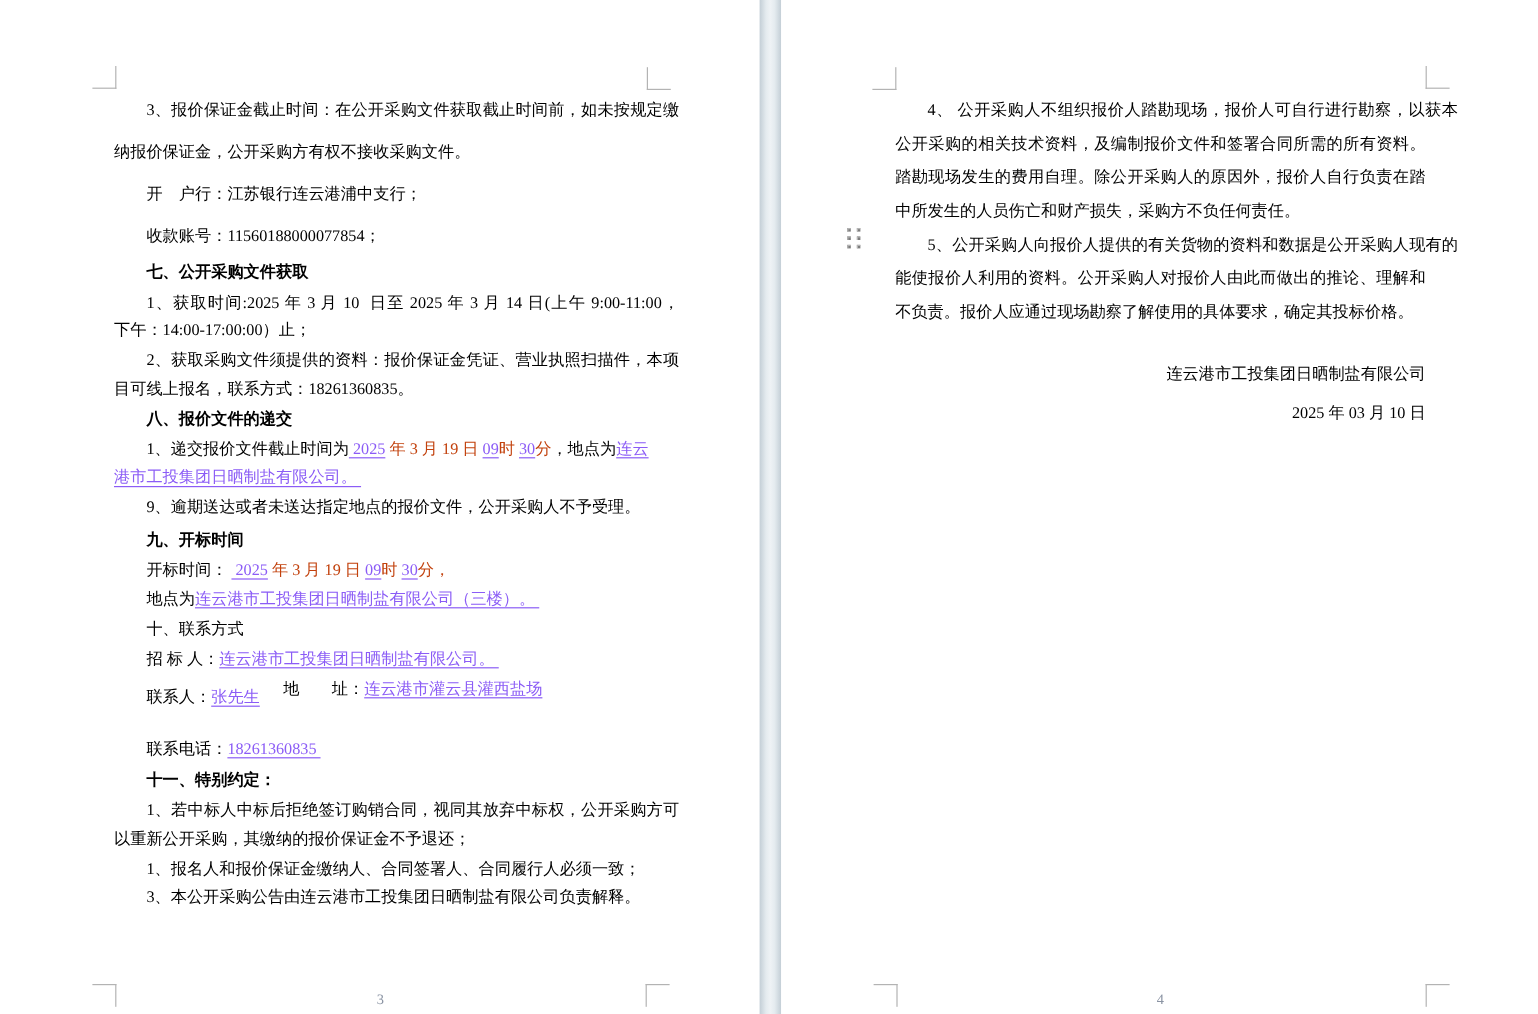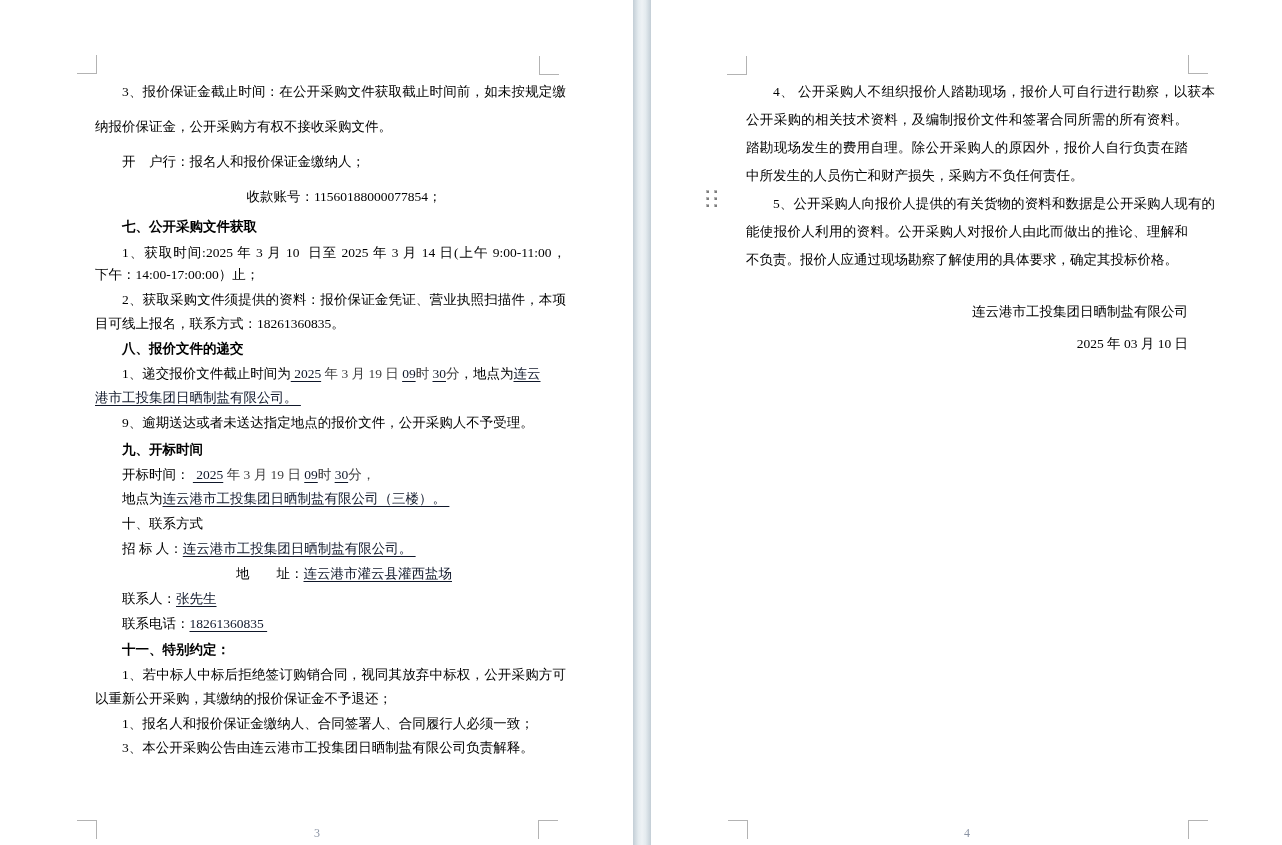--- a/index.html
+++ b/index.html
@@ -14,22 +14,22 @@
     background:linear-gradient(to right,#c3ced6 0%,#e4ebef 30%,#eef2f5 50%,#e4ebef 70%,#c3ced6 100%);}
 
   
   .textarea{position:absolute;top:0;left:0;width:100%;height:100%;}
   .line{position:absolute;left:95px;width:444px;height:20px;line-height:20px;
         font-size:13.5px;color:#000;overflow:hidden;}
   #right-page .line{width:442px;}
   .line.j{text-align:justify;text-align-last:justify;}
   .line.ar{text-align:right;}
   .rb{font-weight:bold;margin-top:16px;}
-  .rr{color:#404040;}
-  .rru{color:#0f172a;text-decoration:underline;text-decoration-thickness:1px;text-underline-offset:3px;}
+  .rr{color:#c2410c;}
+  .rru{color:#8b5cf6;text-decoration:underline;text-decoration-thickness:1px;text-underline-offset:3px;}
   .line .rru,.line .rr{text-decoration-skip-ink:none;}
 
   
   .mark{position:absolute;width:19px;height:18px;border:0 solid #b3b3b3;}
   .mark.tl{border-right-width:1px;border-bottom-width:1px;}
   .mark.tr{border-left-width:1px;border-bottom-width:1px;}
   .mark.bl{border-right-width:1px;border-top-width:1px;}
   .mark.br{border-left-width:1px;border-top-width:1px;}
 
   
@@ -44,38 +44,38 @@
 </style>
 </head>
 <body>
 
 <div id="stage">
 
   <div id="left-page" class="page">
     <div class="textarea">
         <div class="line j" style="top: 82px; padding-left: 27px;"><span>3、报价保证金截止时间：在公开采购文件获取截止时间前，如未按规定缴</span></div>
         <div class="line" style="top: 117px;"><span>纳报价保证金，公开采购方有权不接收采购文件。</span></div>
-        <div class="line" style="top: 152px; padding-left: 27px;"><span>开　户行：报名人和报价保证金缴纳人；</span></div>
-        <div class="line" style="top: 187px; padding-left: 27px; text-align: center;"><span>收款账号：11560188000077854；</span></div>
+        <div class="line" style="top: 152px; padding-left: 27px;"><span>开　户行：江苏银行连云港浦中支行；</span></div>
+        <div class="line" style="top: 187px; padding-left: 27px;"><span>收款账号：11560188000077854；</span></div>
         <div class="line" style="top: 217px; padding-left: 27px;"><span class="rb">七、公开采购文件获取</span></div>
         <div class="line j" style="top: 243px; padding-left: 27px;"><span>1、获取时间:2025 年 3 月 10&nbsp; 日至 2025 年 3 月 14 日(上午 9:00-11:00，</span></div>
         <div class="line" style="top: 265px;"><span>下午：14:00-17:00:00）止；</span></div>
         <div class="line j" style="top: 290px; padding-left: 27px;"><span>2、获取采购文件须提供的资料：报价保证金凭证、营业执照扫描件，本项</span></div>
         <div class="line" style="top: 314px;"><span>目可线上报名，联系方式：18261360835。</span></div>
         <div class="line" style="top: 339px; padding-left: 27px;"><span class="rb">八、报价文件的递交</span></div>
         <div class="line" style="top: 364px; padding-left: 27px;"><span>1、递交报价文件截止时间为</span><span class="rru">&nbsp;2025</span><span class="rr"> 年 3 月 19 日 </span><span class="rru">09</span><span class="rr">时 </span><span class="rru">30</span><span class="rr">分</span><span>，地点为</span><span class="rru">连云</span></div>
         <div class="line" style="top: 388px;"><span class="rru">港市工投集团日晒制盐有限公司。&nbsp;</span></div>
         <div class="line" style="top: 413px; padding-left: 27px;"><span>9、逾期送达或者未送达指定地点的报价文件，公开采购人不予受理。</span></div>
         <div class="line" style="top: 440px; padding-left: 27px;"><span class="rb">九、开标时间</span></div>
         <div class="line" style="top: 465px; padding-left: 27px;"><span>开标时间： </span><span class="rru">&nbsp;2025</span><span class="rr"> 年 3 月 19 日 </span><span class="rru">09</span><span class="rr">时 </span><span class="rru">30</span><span class="rr">分，</span></div>
         <div class="line" style="top: 489px; padding-left: 27px;"><span>地点为</span><span class="rru">连云港市工投集团日晒制盐有限公司（三楼）。&nbsp;</span></div>
         <div class="line" style="top: 514px; padding-left: 27px;"><span>十、联系方式</span></div>
         <div class="line" style="top: 539px; padding-left: 27px;"><span>招 标 人：</span><span class="rru">连云港市工投集团日晒制盐有限公司。&nbsp;</span></div>
         <div class="line" style="top: 564px; padding-left: 27px; text-align: center;"><span>地　　址：</span><span class="rru">连云港市灌云县灌西盐场</span></div>
-        <div class="line" style="top: 589px; padding-left: 27px;"><span>联系人：</span><span class="rru">张先生</span></div>
+        <div class="line" style="top: 571px; padding-left: 27px;"><span>联系人：</span><span class="rru">张先生</span></div>
         <div class="line" style="top: 614px; padding-left: 27px;"><span>联系电话：</span><span class="rru">18261360835&nbsp;</span></div>
         <div class="line" style="top: 640px; padding-left: 27px;"><span class="rb">十一、特别约定：</span></div>
         <div class="line j" style="top: 665px; padding-left: 27px;"><span>1、若中标人中标后拒绝签订购销合同，视同其放弃中标权，公开采购方可</span></div>
         <div class="line" style="top: 689px;"><span>以重新公开采购，其缴纳的报价保证金不予退还；</span></div>
         <div class="line" style="top: 714px; padding-left: 27px;"><span>1、报名人和报价保证金缴纳人、合同签署人、合同履行人必须一致；</span></div>
         <div class="line" style="top: 738px; padding-left: 27px;"><span>3、本公开采购公告由连云港市工投集团日晒制盐有限公司负责解释。</span></div>
       </div>
     <div class="mark tl" style="left:77px;top:55px;"></div>
     <div class="mark tr" style="left:539px;top:56px;"></div>
     <div class="mark bl" style="left:77px;top:820px;"></div>

